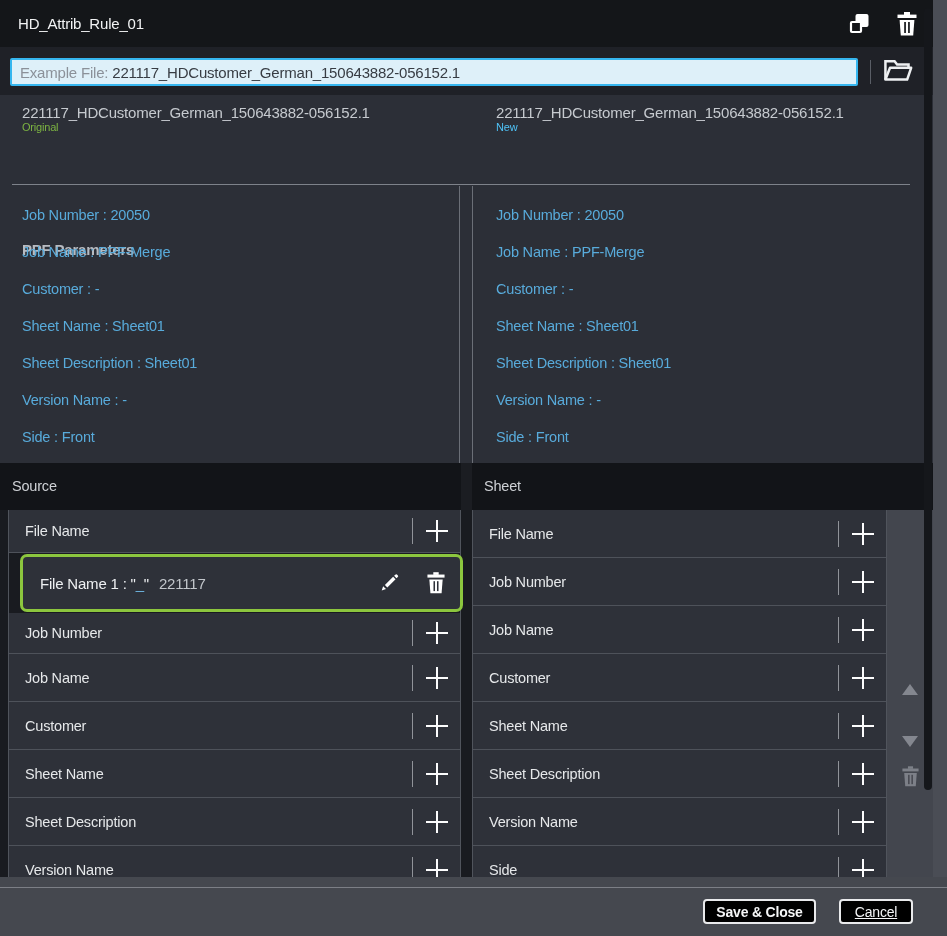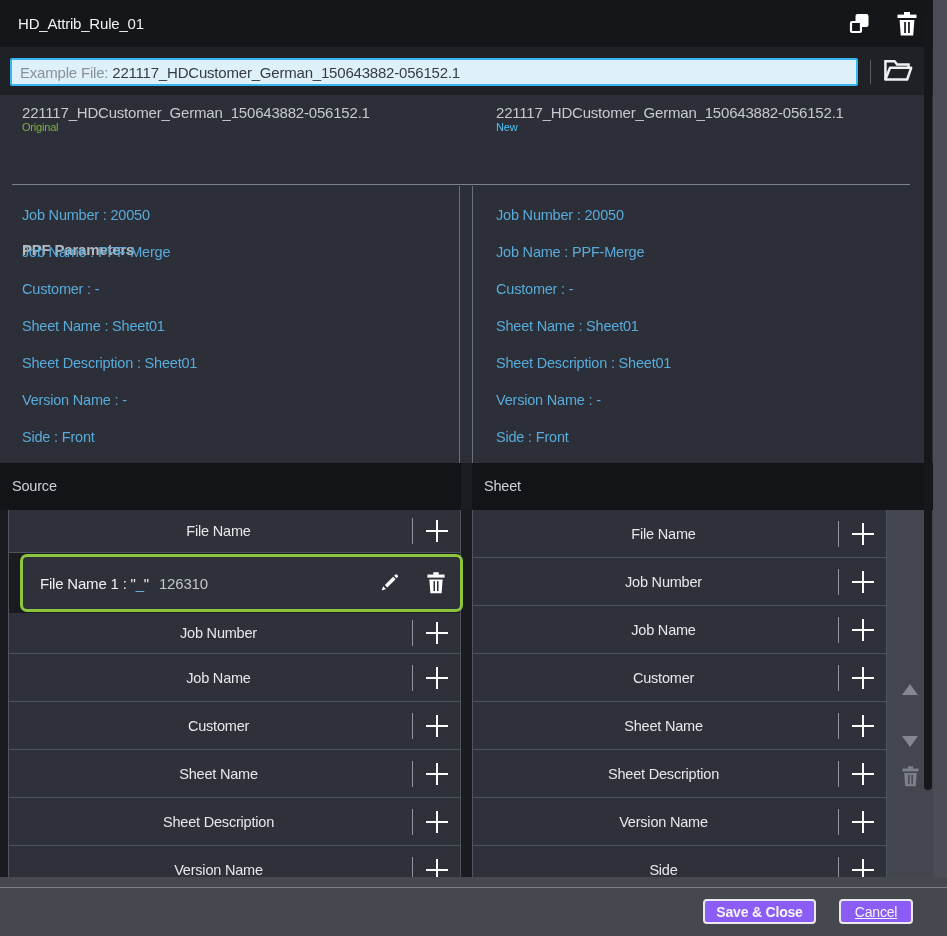--- a/index.html
+++ b/index.html
@@ -44,21 +44,21 @@
   .band .blk.src{left:0;width:461px;}
   .band .blk.tgt{left:472px;width:461px;}
   .band .cap{position:absolute;top:0;height:63px;line-height:47px;font-size:14.5px;color:#ced1d5;}
   .band .cap.src{left:12px;} .band .cap.tgt{left:484px;}
   
   .lists{position:absolute;left:0;top:510px;width:933px;height:367px;background:#191b20;overflow:hidden;}
   .panel{position:absolute;top:0;border-left:1px solid #50545c;border-right:1px solid #50545c;}
   .panel.src{left:8px;width:453px;}
   .panel.tgt{left:472px;width:415px;}
   .row{display:flex;align-items:center;background:#2e3139;border-bottom:1px solid #4e525a;height:48px;}
-  .row .lbl{flex:1;padding-left:16px;font-size:14.5px;color:#e6e8ea;white-space:nowrap;overflow:hidden;text-align:center;}
+  .row .lbl{flex:1;padding-left:16px;font-size:14.5px;color:#e6e8ea;white-space:nowrap;overflow:hidden;}
   .row .rsep{width:1px;height:26px;background:#909399;flex:none;}
   .row .plus{width:47px;height:100%;display:flex;align-items:center;justify-content:center;
     cursor:pointer;background:transparent;border:0;padding:0;flex:none;}
   
   .rule{margin:1px 0 1px 11px;width:443px;height:58px;border:3px solid #8cc63e;border-radius:7px;
     background:#2e3139;display:flex;align-items:center;cursor:pointer;}
   .rule .rtext{flex:1;padding-left:17px;font-size:15px;color:#eef0f2;white-space:pre;}
   .rule .rtext .pat{color:#6fb6e2;}
   .rule .rtext .rval{color:#c2c6cb;margin-left:10px;}
   .icon-btn{width:30px;height:30px;display:flex;align-items:center;justify-content:center;
@@ -69,21 +69,21 @@
   .g-btn{position:absolute;left:0;width:46px;height:26px;display:flex;align-items:center;
     justify-content:center;cursor:pointer;background:transparent;border:0;padding:0;}
   .tri-up{width:0;height:0;border-left:8px solid transparent;border-right:8px solid transparent;
     border-bottom:11px solid #84878f;}
   .tri-down{width:0;height:0;border-left:8px solid transparent;border-right:8px solid transparent;
     border-top:11px solid #84878f;}
   
   .footer{position:absolute;left:0;top:877px;width:947px;height:59px;background:#45484f;}
   .footer .fline{position:absolute;left:0;top:10px;width:947px;height:1px;background:#7c7f86;}
   .btn{position:absolute;top:22px;height:25px;border:2px solid #e9eaec;border-radius:4px;
-    background:#8b5cf6;color:#f5f6f7;font-size:14px;display:flex;align-items:center;
+    background:#000000;color:#f5f6f7;font-size:14px;display:flex;align-items:center;
     justify-content:center;cursor:pointer;font-family:inherit;letter-spacing:-0.2px;}
   .btn.save{left:703px;width:113px;font-weight:bold;}
   .btn.cancel{left:839px;width:74px;text-decoration:underline;}
   
   .scroll-track{position:absolute;left:933px;top:0;width:14px;height:877px;background:#4a4d55;cursor:pointer;}
   .scroll-thumb{position:absolute;left:924px;top:8px;width:8px;height:782px;background:#15171b;
     border-radius:4px;z-index:5;cursor:grab;}
   svg{display:block;}
 </style>
 </head>
@@ -174,21 +174,21 @@
           <span>
             <svg width="24" height="24" viewBox="0 0 24 24">
                 <rect x="11" y="1" width="2" height="22" fill="#fcfcfd"></rect>
                 <rect x="1" y="11" width="22" height="2" fill="#fcfcfd"></rect>
               </svg>
           </span>
         </button>
       </div>
 
       <div class="rule">
-        <span class="rtext"><span>File Name 1 : "</span><span class="pat">_</span><span>"</span><span class="rval">126310</span></span>
+        <span class="rtext"><span>File Name 1 : "</span><span class="pat">_</span><span>"</span><span class="rval">221117</span></span>
         <button class="icon-btn edit">
           <span>
             <svg width="23" height="23" viewBox="0 0 24 24">
               <path d="M8.2 13.6 L16.8 5 l2.6 2.6 -8.6 8.6 Z" fill="#ffffff"></path>
               <path d="M17.8 4 l1-1 a1.7 1.7 0 0 1 2.6 0 a1.7 1.7 0 0 1 0 2.6 l-1 1 Z" fill="#ffffff"></path>
               <path d="M4.9 19.4 l1.5-4.6 3 3 Z" fill="#ffffff"></path>
             </svg>
           </span>
         </button>
         <button class="icon-btn del">

